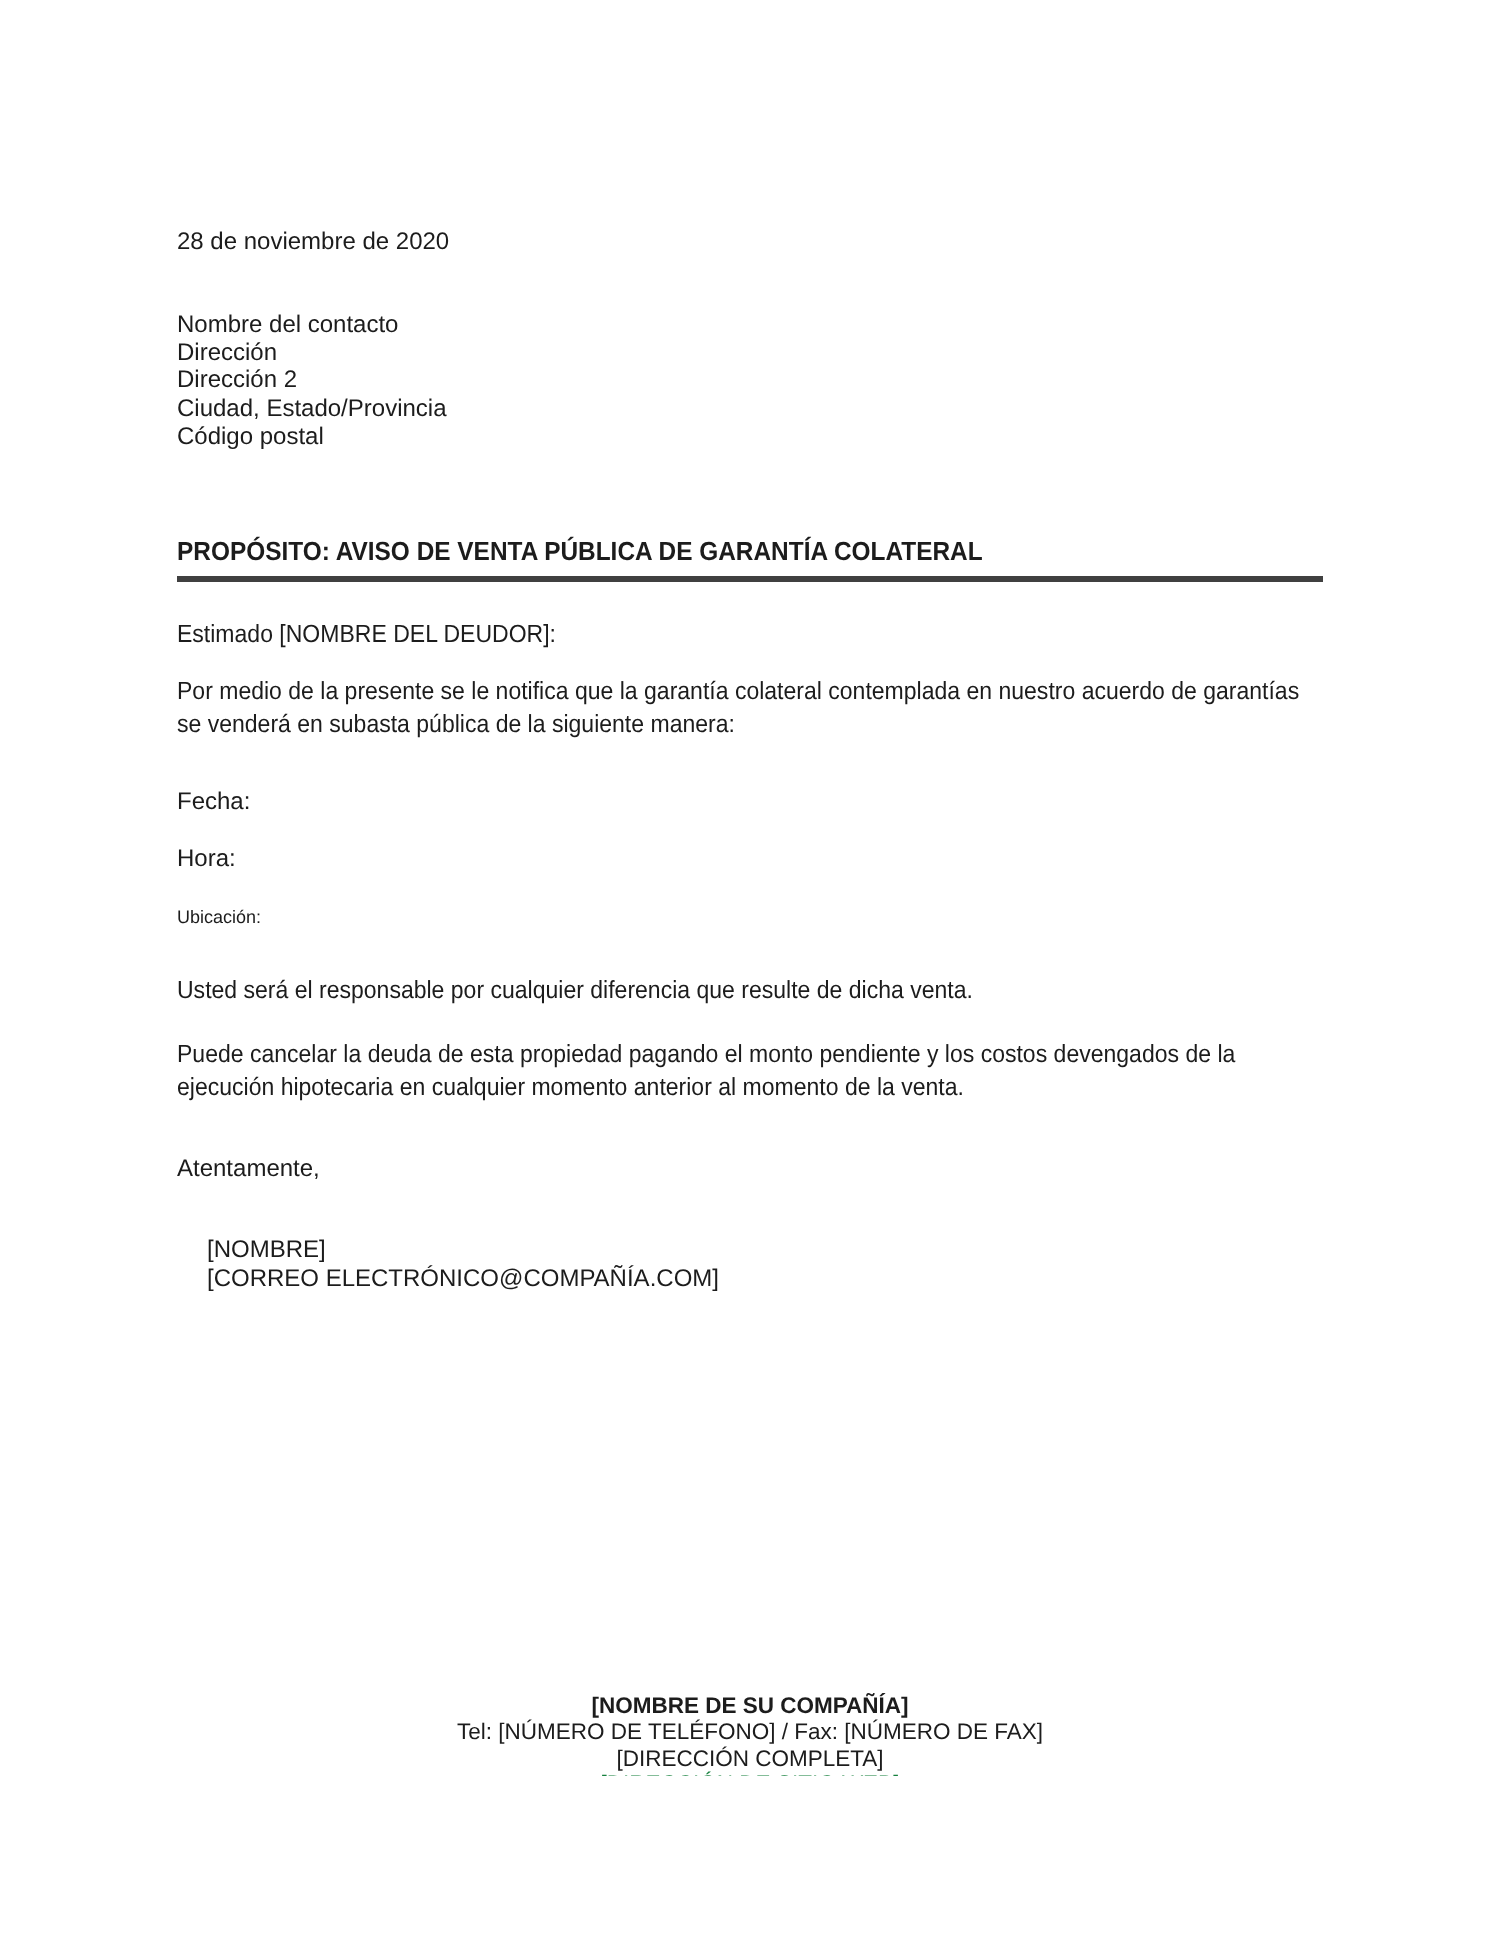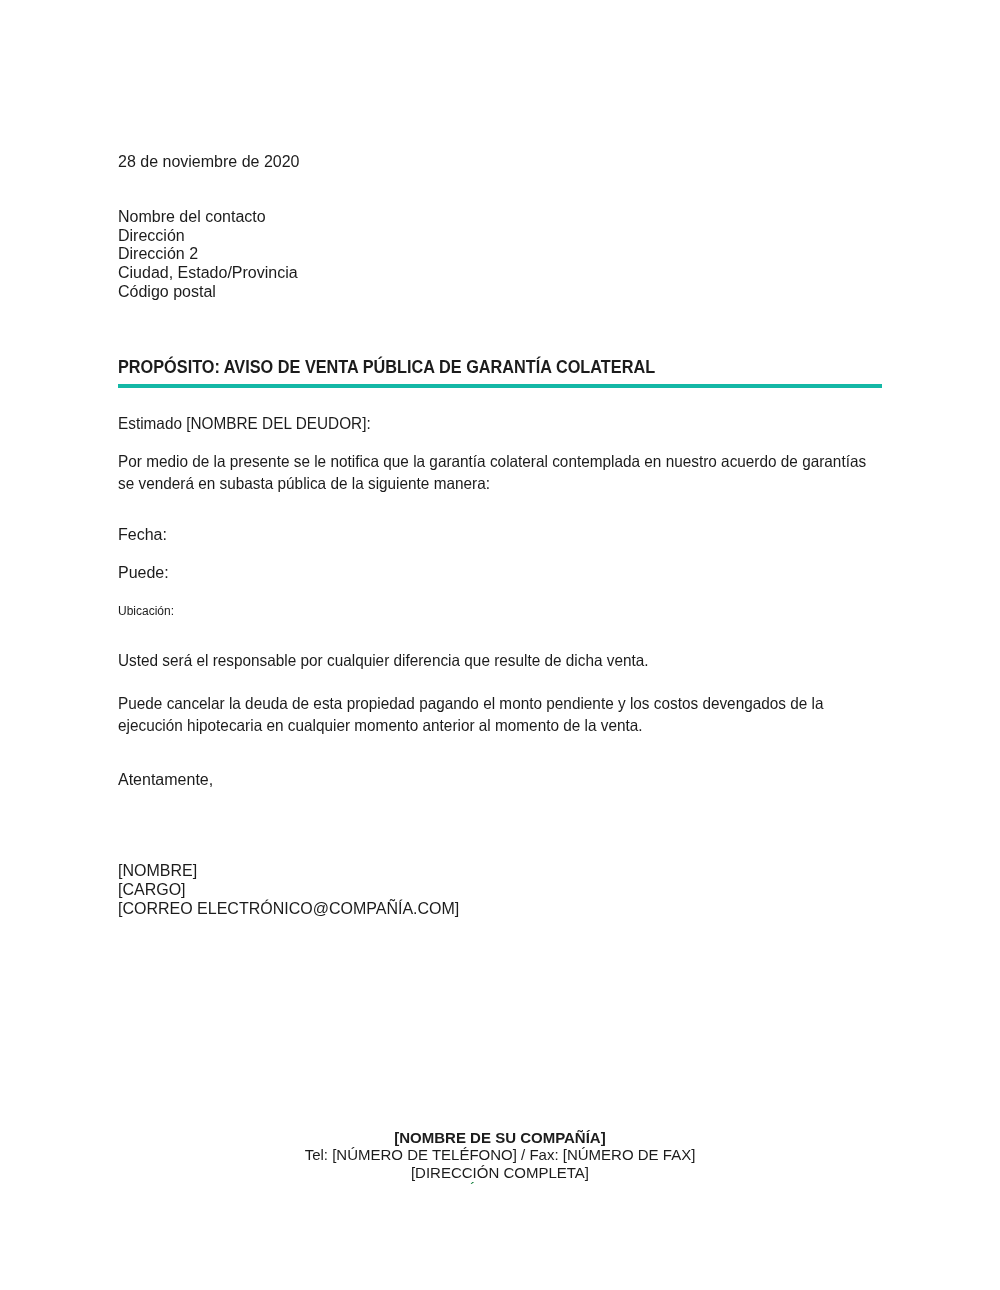--- a/index.html
+++ b/index.html
@@ -25,21 +25,21 @@
   }
   .recipient-block {
     top: 208px;
     font-size: 16px;
     line-height: 18.7px;
   }
   .subject-block {
     top: 357px;
     width: 764px;
     padding-bottom: 7px;
-    border-bottom: 4px solid #14b8a6;
+    border-bottom: 4px solid #404040;
     font-size: 17.5px;
     font-weight: bold;
     line-height: 20px;
     white-space: nowrap;
   }
   .scale-x {
     display: inline-block;
     transform: scaleX(0.93);
     transform-origin: left top;
   }
@@ -56,23 +56,24 @@
   .field-hora      { top: 563px; font-size: 16px; line-height: 20px; }
   .field-ubicacion { top: 601px; font-size: 12px; line-height: 20px; }
   .para-liability    { top: 650px; }
   .para-cancellation { top: 693px; }
   .closing {
     top: 770px;
     font-size: 16px;
     line-height: 20px;
   }
   .signature-block {
-    top: 861px;
+    top: 824px;
     font-size: 16px;
     line-height: 19px;
+    margin-left: 20px;
   }
   .footer-block {
     position: absolute;
     left: 0;
     top: 1129px;
     width: 1000px;
     text-align: center;
     font-size: 15px;
     line-height: 17.3px;
   }
@@ -99,32 +100,31 @@
 
   <div class="abs subject-block">
     <span class="scale-x">PROPÓSITO: AVISO DE VENTA PÚBLICA DE GARANTÍA COLATERAL</span>
   </div>
 
   <div class="abs condensed salutation">Estimado [NOMBRE DEL DEUDOR]:</div>
 
   <div class="abs condensed para-intro">Por medio de la presente se le notifica que la garantía colateral contemplada en nuestro acuerdo de garantías se venderá en subasta pública de la siguiente manera:</div>
 
   <div class="abs field-fecha">Fecha:</div>
-  <div class="abs field-hora">Puede:</div>
+  <div class="abs field-hora">Hora:</div>
   <div class="abs field-ubicacion">Ubicación:</div>
 
   <div class="abs condensed para-liability">Usted será el responsable por cualquier diferencia que resulte de dicha venta.</div>
 
   <div class="abs condensed para-cancellation">Puede cancelar la deuda de esta propiedad pagando el monto pendiente y los costos devengados de la ejecución hipotecaria en cualquier momento anterior al momento de la venta.</div>
 
   <div class="abs closing">Atentamente,</div>
 
   <div class="abs signature-block">
     <div>[NOMBRE]</div>
-    <div>[CARGO]</div>
     <div>[CORREO ELECTRÓNICO@COMPAÑÍA.COM]</div>
   </div>
 
   <div class="footer-block">
     <div class="footer-company">[NOMBRE DE SU COMPAÑÍA]</div>
     <div>Tel: [NÚMERO DE TELÉFONO] / Fax: [NÚMERO DE FAX]</div>
     <div>[DIRECCIÓN COMPLETA]</div>
     <div>
       <a class="footer-link">[DIRECCIÓN DE SITIO WEB]</a>
     </div>

